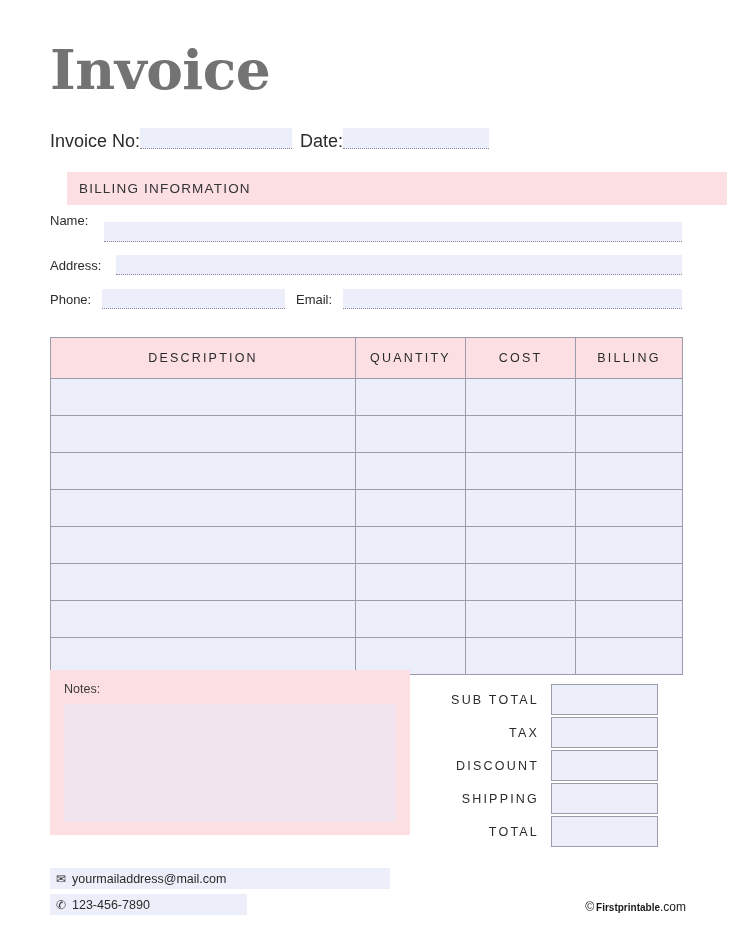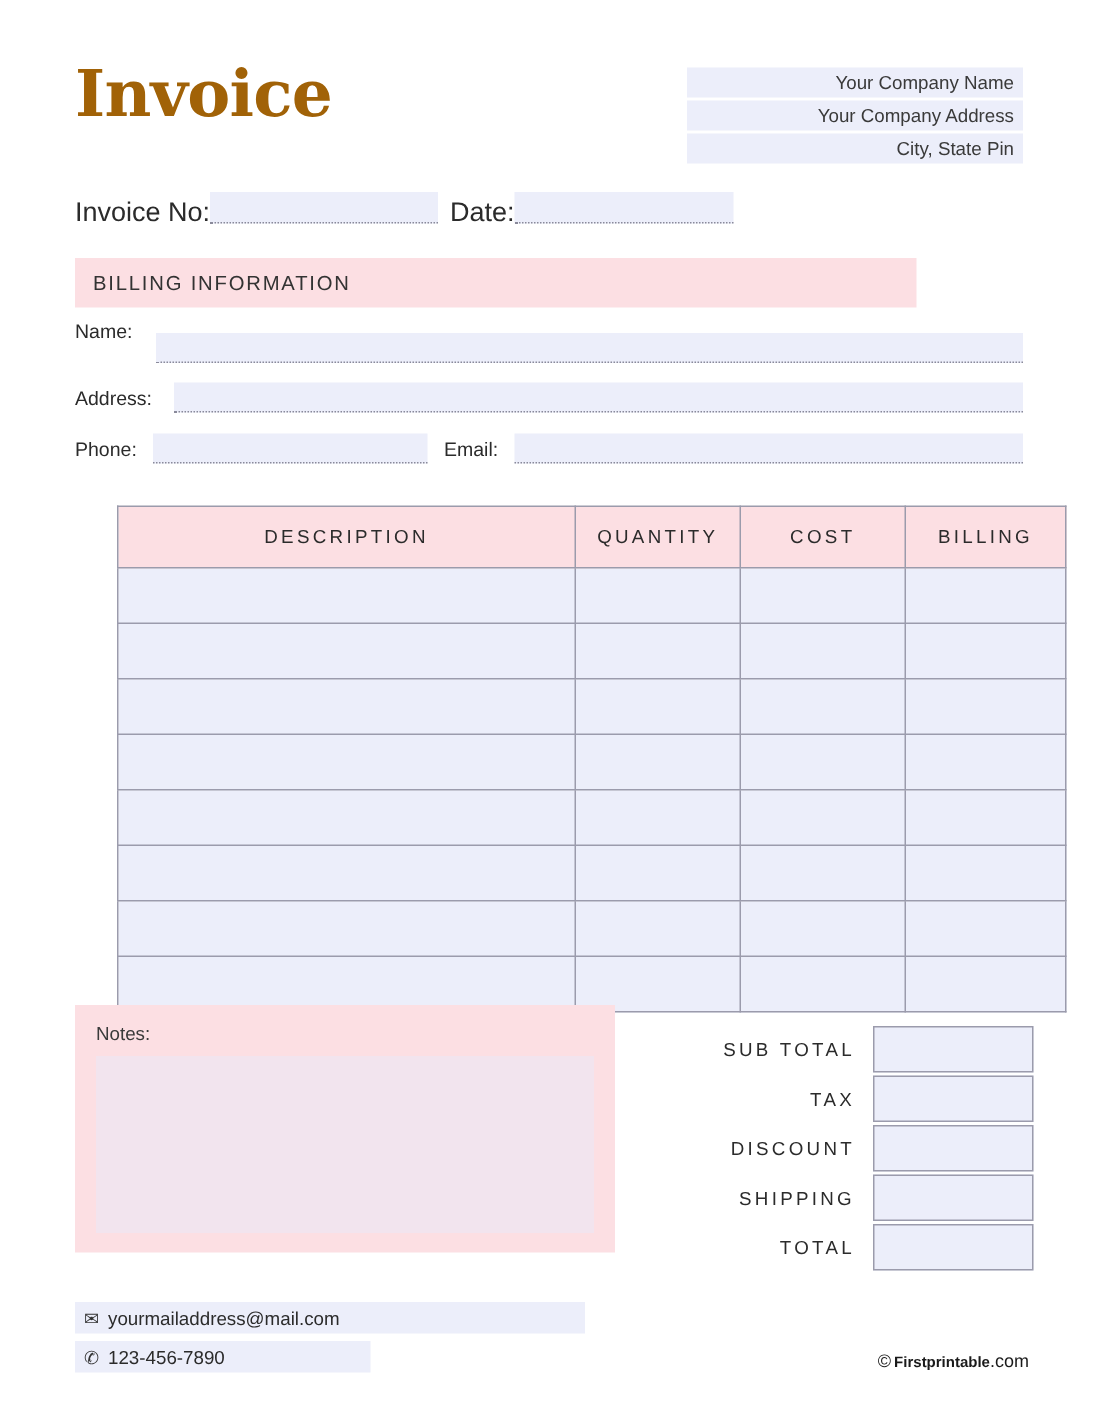--- a/index.html
+++ b/index.html
@@ -24,24 +24,24 @@
   
   .header {
     position: absolute;
     left: 50px; top: 28px;
     width: 632px;
     height: 78px;
   }
   .invoice-title {
     font-family: "DejaVu Serif", serif;
     font-weight: bold;
-    font-size: 43px;
+    font-size: 55px;
     letter-spacing: -0.5px;
     line-height: 1;
-    color: #a16207;
+    color: #737373;
     position: absolute;
     left: 0; top: 14px;
   }
   .company-block {
     position: absolute;
     right: 0; top: 17px;
     width: 224px;
     text-align: right;
   }
   .company-line {
@@ -78,22 +78,22 @@
     border-bottom: 1px dotted #8a8a9a;
   }
   #meta-label-invoice { left: 0; }
   #meta-field-invoice { left: 90px; width: 152px; }
   #meta-label-date { left: 250px; }
   #meta-field-date { left: 293px; width: 146px; }
 
   
   .billing-banner {
     position: absolute;
-    left: 50px; top: 172px;
-    width: 561px; height: 33px;
+    left: 67px; top: 172px;
+    width: 660px; height: 33px;
     background: #fcdfe3;
     color: #333333;
     font-size: 13.5px;
     letter-spacing: 1.2px;
     display: flex;
     align-items: center;
     padding-left: 12px;
   }
 
   
@@ -117,21 +117,20 @@
   #label-email  { left: 296px; top: 292px; text-align: center; }
   #line-email   { left: 343px; top: 289px; width: 339px; }
 
   
   .items-table {
     position: absolute;
     left: 50px; top: 337px;
     width: 632px;
     border-collapse: collapse;
     table-layout: fixed;
-    margin-left: 28px;
   }
   .items-table th {
     background: #fcdfe3;
     border: 1px solid #9b9bac;
     height: 41px;
     font-size: 12.5px;
     font-weight: normal;
     letter-spacing: 2.2px;
     color: #2b2b2b;
   }
@@ -161,21 +160,21 @@
   .notes-inner {
     position: absolute;
     left: 14px; top: 34px;
     width: 332px; height: 118px;
     background: #f2e4ee;
   }
 
   
   .totals {
     position: absolute;
-    left: 427px; top: 683px;
+    left: 396px; top: 683px;
     width: 262px;
   }
   .total-row {
     display: flex;
     align-items: center;
     justify-content: flex-end;
     height: 33px;
     margin-bottom: 0px;
   }
   .total-label {
@@ -224,25 +223,20 @@
   .brand .b-name { font-weight: bold; font-size: 10px; }
   .brand .b-tld { font-size: 12px; }
 </style>
 </head>
 <body>
 
 <div class="page">
 
   <div class="header">
     <div class="invoice-title">Invoice</div>
-    <div class="company-block">
-      <div class="company-line l1">Your Company Name</div>
-      <div class="company-line l2">Your Company Address</div>
-      <div class="company-line l3">City, State Pin</div>
-    </div>
   </div>
 
   <div class="meta-row">
     <span class="meta-label" id="meta-label-invoice">Invoice No:</span>
     <span class="meta-field" id="meta-field-invoice"></span>
     <span class="meta-label" id="meta-label-date">Date:</span>
     <span class="meta-field" id="meta-field-date"></span>
   </div>
 
   <div class="billing-banner">BILLING INFORMATION</div>

